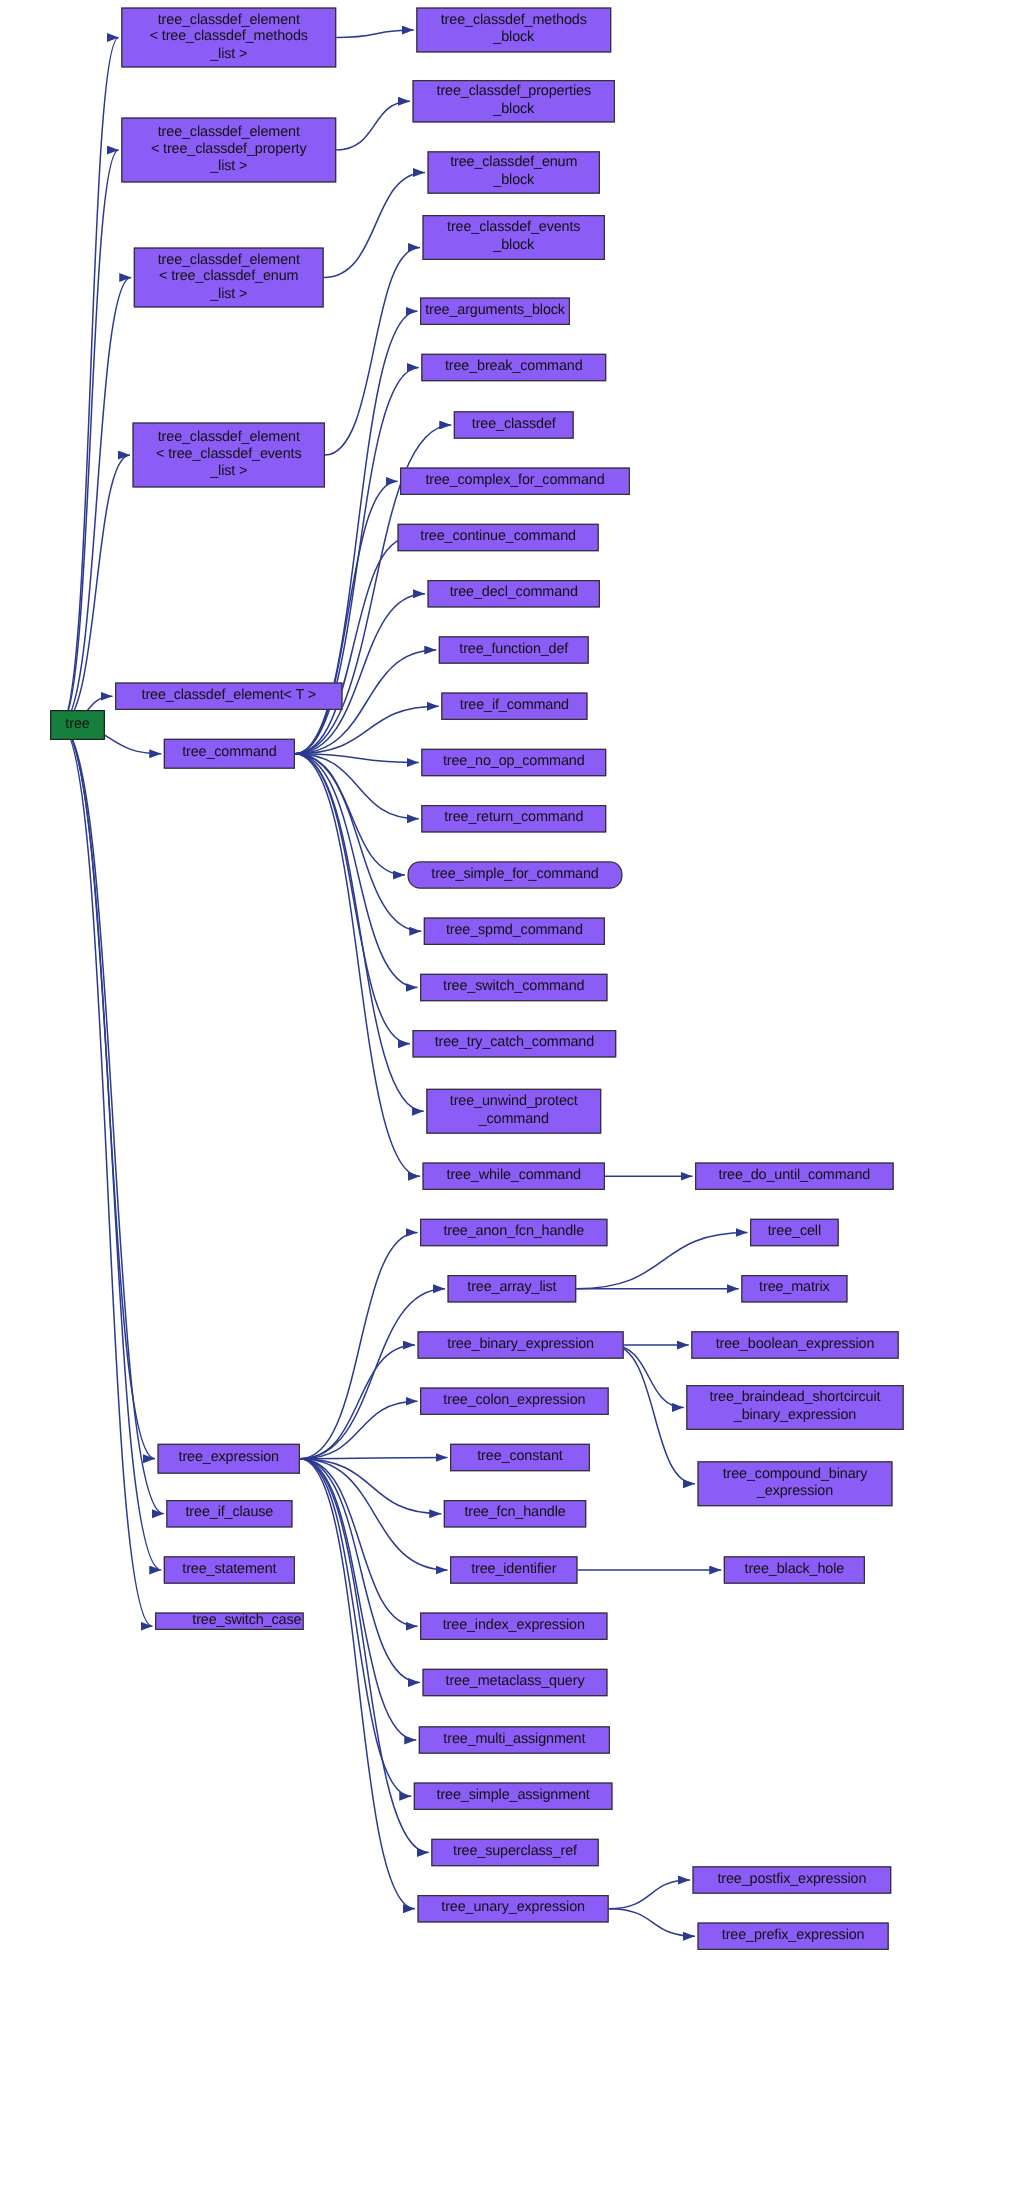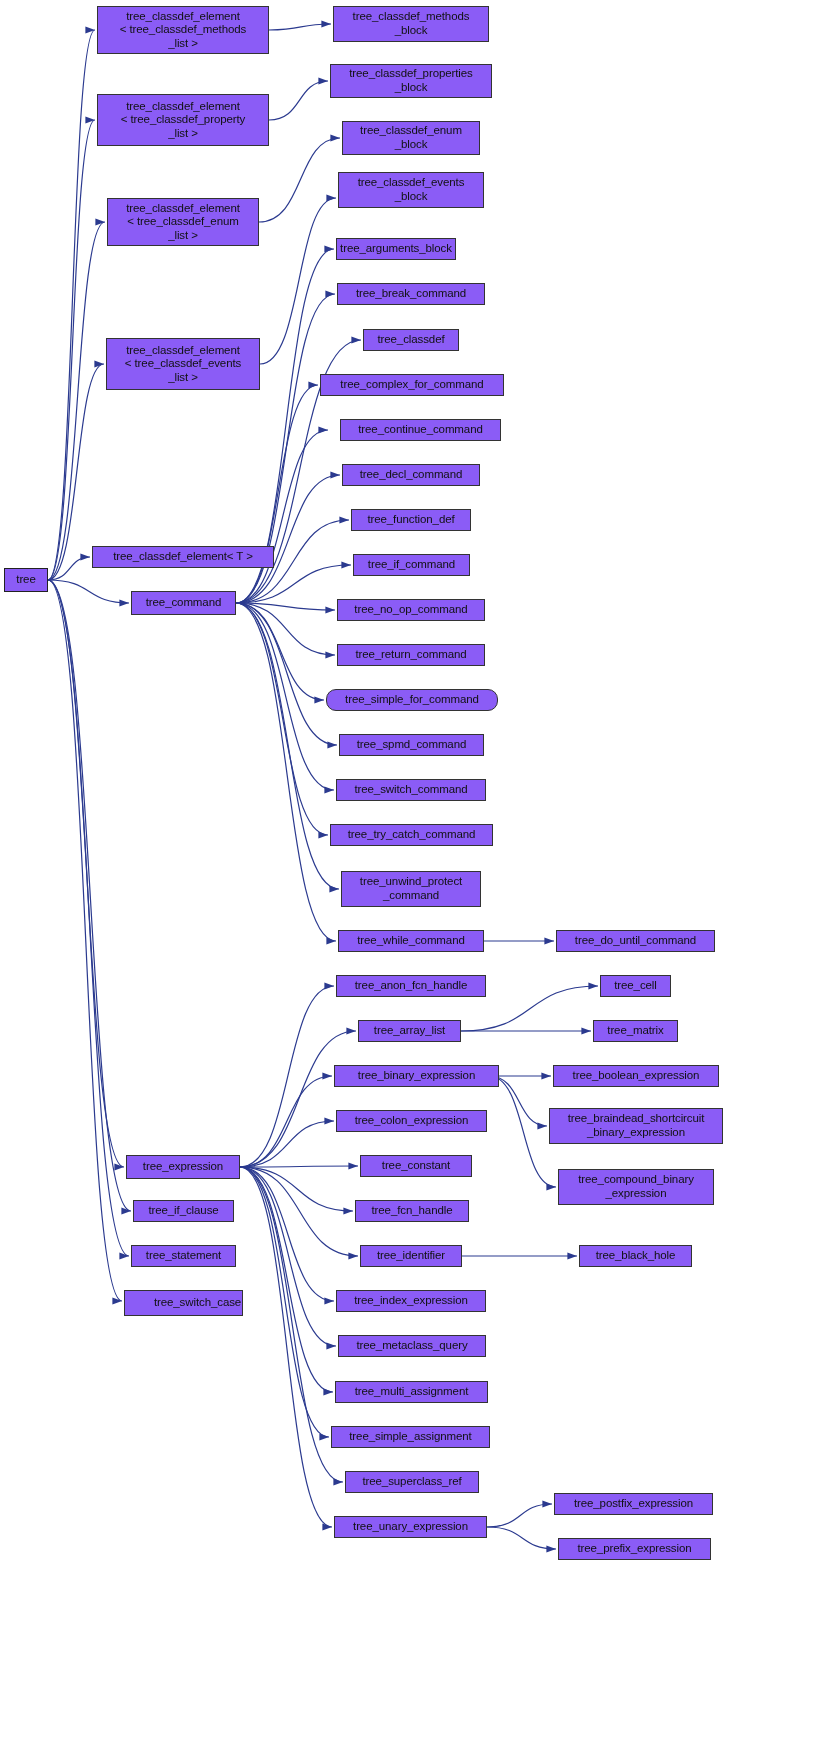--- a/index.html
+++ b/index.html
@@ -32,22 +32,23 @@
     line-height: 1.18;
     text-align: center;
     display: flex;
     align-items: center;
     justify-content: center;
     white-space: pre;
     padding: 1px 4px;
     letter-spacing: -0.1px;
   }
   .node.root {
-    background: #8b5cf6;
+    background: #15803d;
     border-color: #222222;
+    margin-left: 36px;
   }
 </style>
 </head>
 <body>
 
 <div id="canvas">
   <svg class="edges" viewBox="0 0 819 1759">
     <defs>
       <marker id="arrow" markerWidth="9" markerHeight="9" refX="8" refY="3" orient="auto" markerUnits="strokeWidth">
         <path d="M0,0 L8,3 L0,6 z" fill="#2b3a8f"></path>
@@ -129,21 +130,21 @@
 _block</div>
       <div class="node" style="left: 106px; top: 338px; width: 154px; height: 52px;">tree_classdef_element
 &lt; tree_classdef_events
 _list &gt;</div>
       <div class="node" style="left: 92px; top: 546px; width: 182px; height: 22px;">tree_classdef_element&lt; T &gt;</div>
       <div class="node" style="left: 131px; top: 591px; width: 105px; height: 24px;">tree_command</div>
       <div class="node" style="left: 336px; top: 238px; width: 120px; height: 22px;">tree_arguments_block</div>
       <div class="node" style="left: 337px; top: 283px; width: 148px; height: 22px;">tree_break_command</div>
       <div class="node" style="left: 363px; top: 329px; width: 96px; height: 22px;">tree_classdef</div>
       <div class="node" style="left: 320px; top: 374px; width: 184px; height: 22px;">tree_complex_for_command</div>
-      <div class="node" style="left: 340px; top: 419px; width: 161px; height: 22px;">tree_continue_command</div>
+      <div class="node" style="left: 318px; top: 419px; width: 161px; height: 22px;">tree_continue_command</div>
       <div class="node" style="left: 342px; top: 464px; width: 138px; height: 22px; text-align: right;">tree_decl_command</div>
       <div class="node" style="left: 351px; top: 509px; width: 120px; height: 22px;">tree_function_def</div>
       <div class="node" style="left: 353px; top: 554px; width: 117px; height: 22px;">tree_if_command</div>
       <div class="node" style="left: 337px; top: 599px; width: 148px; height: 22px;">tree_no_op_command</div>
       <div class="node" style="left: 337px; top: 644px; width: 148px; height: 22px;">tree_return_command</div>
       <div class="node" style="left: 326px; top: 689px; width: 172px; height: 22px; border-radius: 10px;">tree_simple_for_command</div>
       <div class="node" style="left: 339px; top: 734px; width: 145px; height: 22px;">tree_spmd_command</div>
       <div class="node" style="left: 336px; top: 779px; width: 150px; height: 22px;">tree_switch_command</div>
       <div class="node" style="left: 330px; top: 824px; width: 163px; height: 22px;">tree_try_catch_command</div>
       <div class="node" style="left: 341px; top: 871px; width: 140px; height: 36px;">tree_unwind_protect
@@ -161,21 +162,21 @@
 _binary_expression</div>
       <div class="node" style="left: 126px; top: 1155px; width: 114px; height: 24px;">tree_expression</div>
       <div class="node" style="left: 360px; top: 1155px; width: 112px; height: 22px;">tree_constant</div>
       <div class="node" style="left: 558px; top: 1169px; width: 156px; height: 36px;">tree_compound_binary
 _expression</div>
       <div class="node" style="left: 133px; top: 1200px; width: 101px; height: 22px;">tree_if_clause</div>
       <div class="node" style="left: 355px; top: 1200px; width: 114px; height: 22px;">tree_fcn_handle</div>
       <div class="node" style="left: 131px; top: 1245px; width: 105px; height: 22px;">tree_statement</div>
       <div class="node" style="left: 360px; top: 1245px; width: 102px; height: 22px;">tree_identifier</div>
       <div class="node" style="left: 579px; top: 1245px; width: 113px; height: 22px;">tree_black_hole</div>
-      <div class="node" style="left: 124px; top: 1290px; width: 119px; height: 26px; padding-left: 32px;">tree_switch_case</div>
+      <div class="node" style="left: 124px; top: 1290px; width: 119px; height: 14px; padding-left: 32px;">tree_switch_case</div>
       <div class="node" style="left: 336px; top: 1290px; width: 150px; height: 22px;">tree_index_expression</div>
       <div class="node" style="left: 338px; top: 1335px; width: 148px; height: 22px;">tree_metaclass_query</div>
       <div class="node" style="left: 335px; top: 1381px; width: 153px; height: 22px;">tree_multi_assignment</div>
       <div class="node" style="left: 331px; top: 1426px; width: 159px; height: 22px;">tree_simple_assignment</div>
       <div class="node" style="left: 345px; top: 1471px; width: 134px; height: 22px;">tree_superclass_ref</div>
       <div class="node" style="left: 334px; top: 1516px; width: 153px; height: 22px;">tree_unary_expression</div>
       <div class="node" style="left: 554px; top: 1493px; width: 159px; height: 22px;">tree_postfix_expression</div>
       <div class="node" style="left: 558px; top: 1538px; width: 153px; height: 22px;">tree_prefix_expression</div>
     </div>
 </div>

